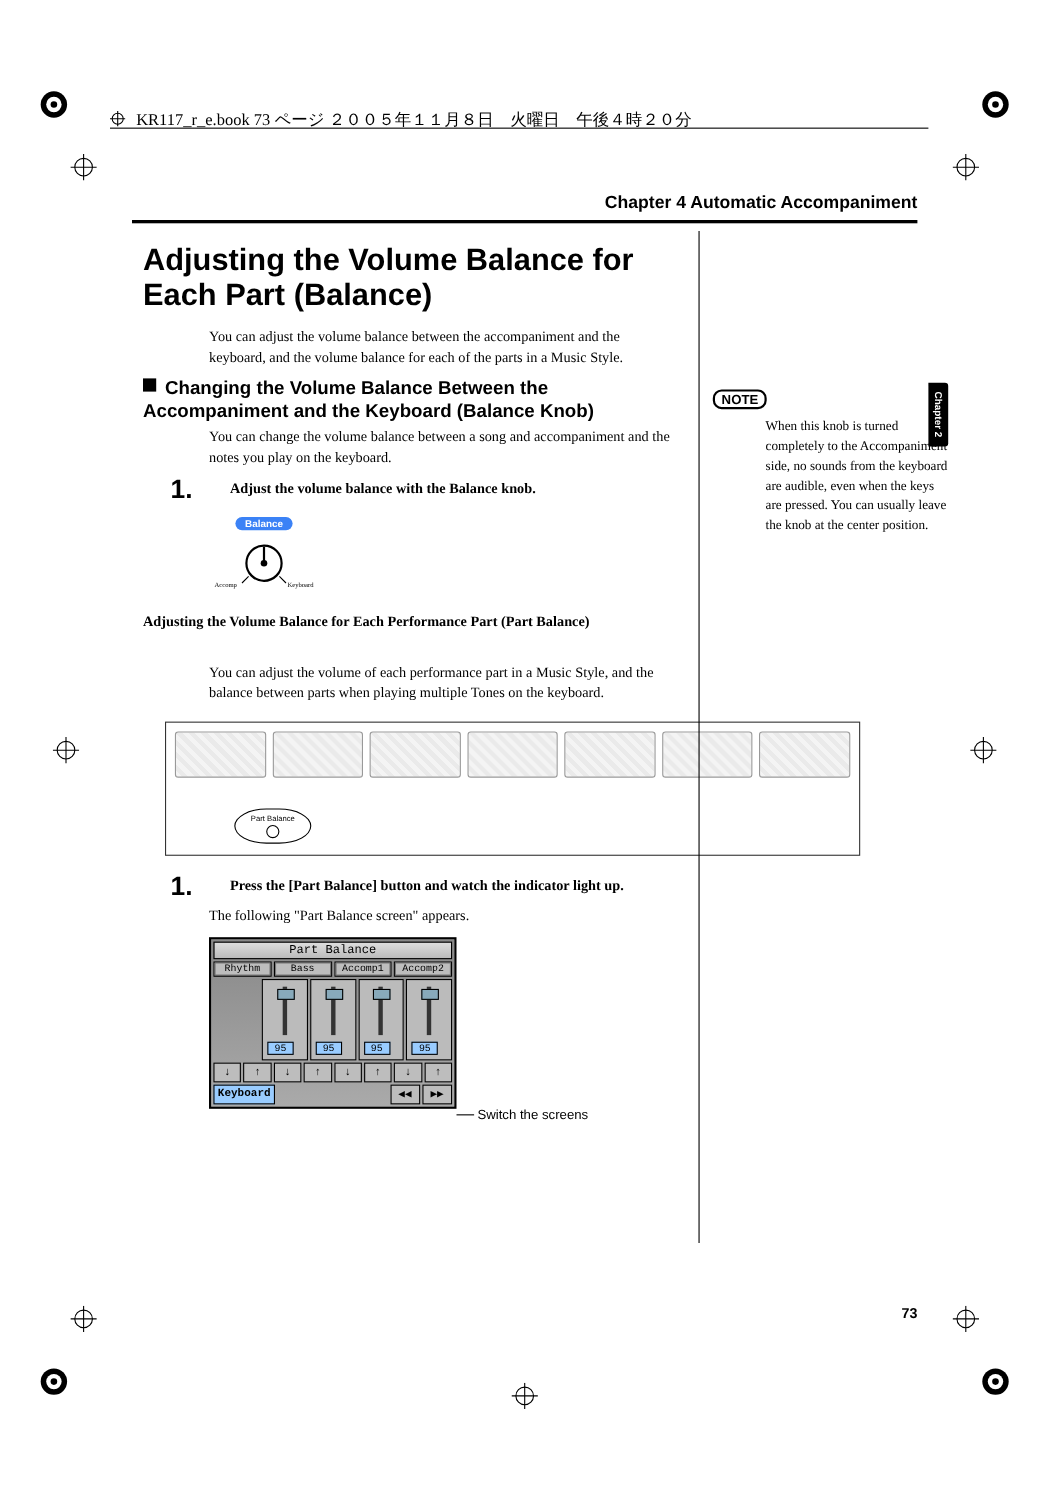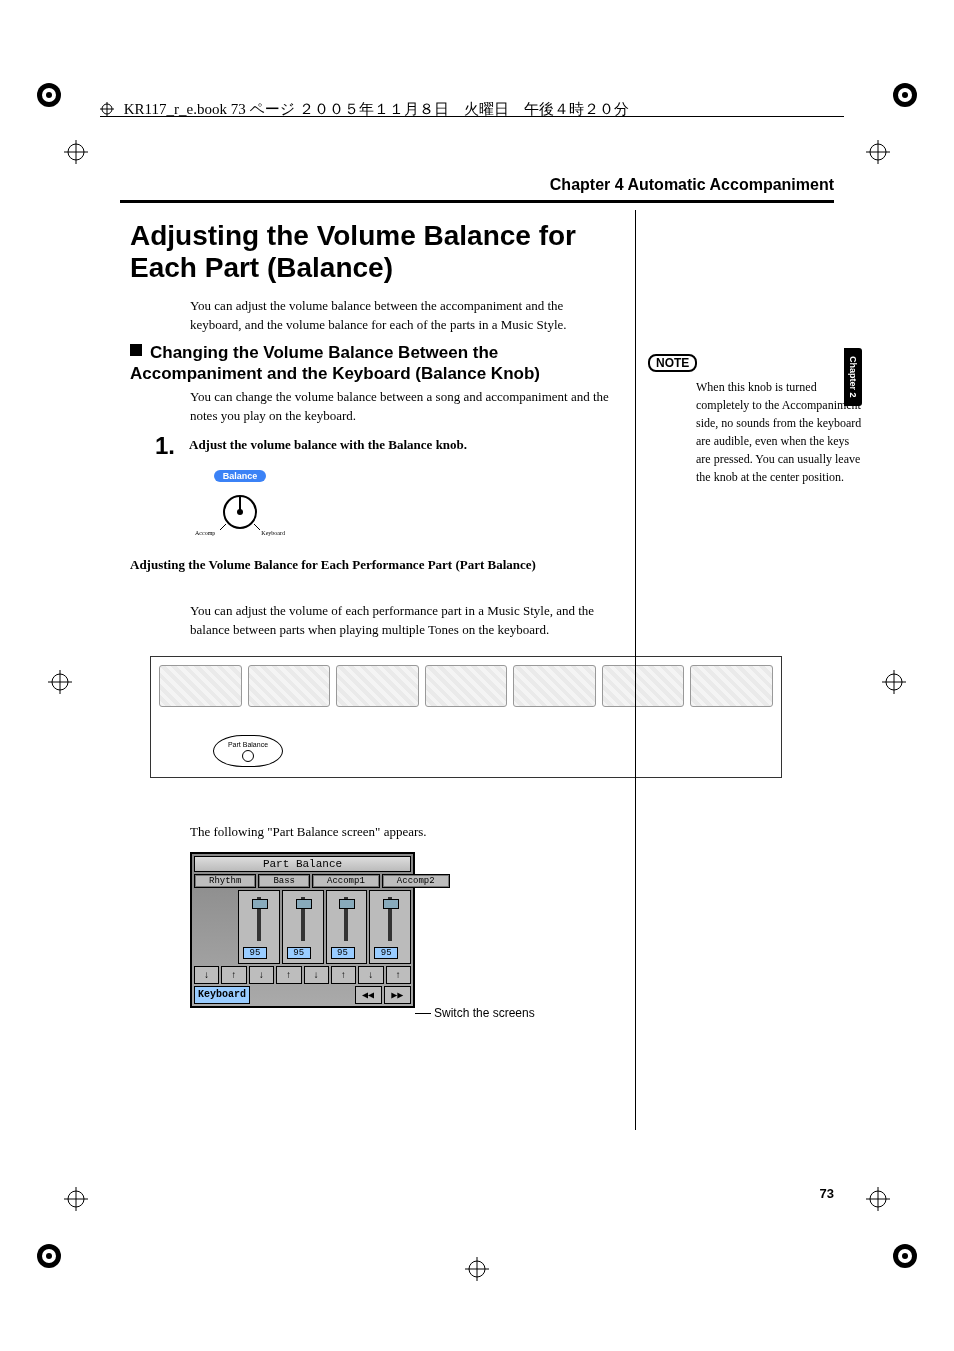--- a/index.html
+++ b/index.html
@@ -134,20 +134,21 @@
     font-weight: 900;
     font-size: 24px;
     display: inline-block;
     width: 30px;
   }
   .steptext {
     display: inline-block;
     font-weight: bold;
     font-size: 13px;
     vertical-align: 5px;
+    margin-left: 20px;
   }
 
   .knob-fig {
     position: absolute;
     top: 470px;
     left: 195px;
     width: 90px;
   }
   .knob-pill {
     background:#3b82f6; color:#fff;
@@ -238,21 +239,21 @@
     font-size: 11px;
     padding:1px 0;
   }
   .lcd .tabs { display:flex; gap:2px; margin-top:2px; }
   .lcd .tab {
     flex:1;
     border:1px solid #000;
     background:#bdbdbd;
     font-size:9px;
     text-align:center;
-    padding:1px 14px;
+    padding:1px 4px;
     box-shadow: inset 0 0 0 1px #777;
   }
   .lcd .sliders { display:flex; gap:2px; margin-top:2px;padding-left:44px; }
   .lcd .slider {
     flex:1;
     border:1px solid #000;
     background:#bbb;
     height:72px;
     position:relative;
   }
@@ -464,20 +465,24 @@
       <div class="ph"></div>
       <div class="ph"></div>
       <div class="ph"></div>
     </div>
     <div class="callout">
       <span>Part Balance</span>
       <span class="mini"></span>
     </div>
   </div>
 
+  <div class="step1b">
+    <span class="stepnum"><span>1.</span></span>
+    <span class="steptext">Press the [Part Balance] button and watch the indicator light up.</span>
+  </div>
   <div class="step1b-sub">The following "Part Balance screen" appears.</div>
 
   <div class="lcd">
     <div class="frame">
       <div class="titlebar">Part Balance</div>
       <div class="tabs">
         <div class="tab">Rhythm</div>
         <div class="tab">Bass</div>
         <div class="tab">Accomp1</div>
         <div class="tab">Accomp2</div>

